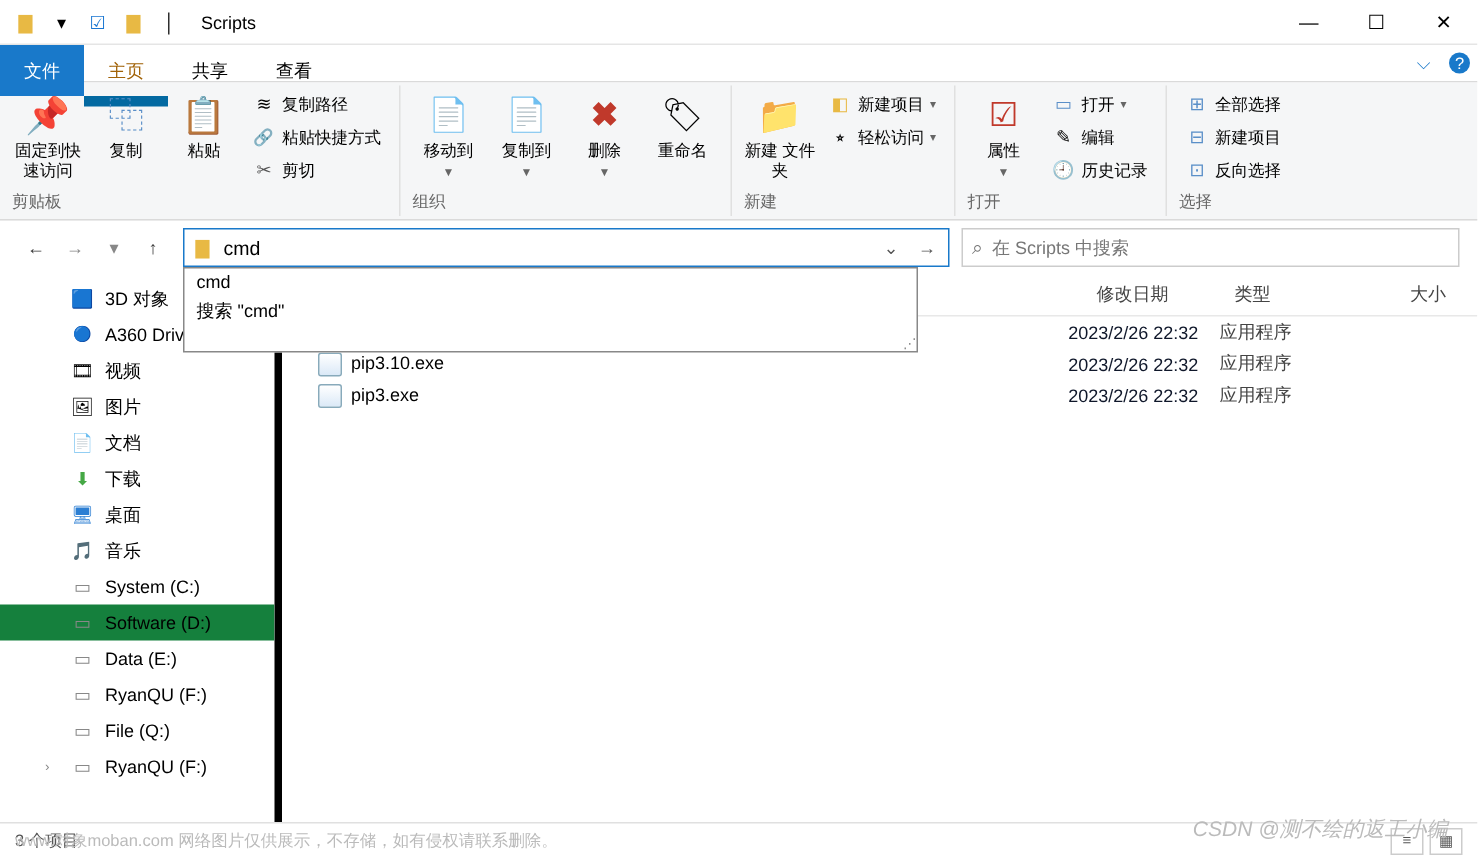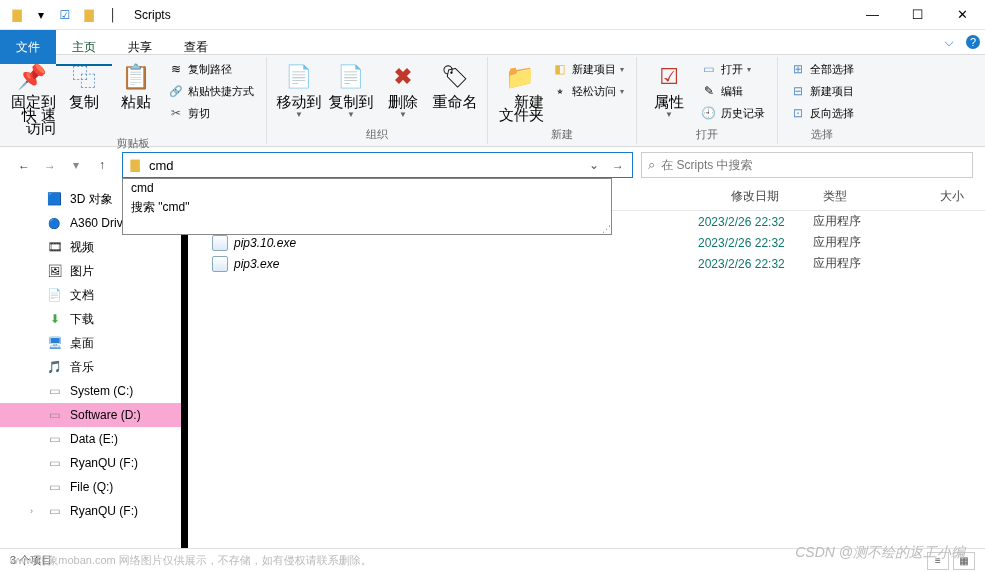--- a/index.html
+++ b/index.html
@@ -13,33 +13,33 @@
 .check-sm { color: #1976d2; }
 .titlebar .title { flex: 0 0 auto; padding-left: 4px; font-size: 12px; }
 .titlebar .spacer { flex: 1; }
 .win-controls { display: flex; }
 .win-btn { width: 45px; height: 30px; display: flex; align-items: center; justify-content: center; font-size: 13px; }
 
 
 .tabs { height: 25px; display: flex; align-items: stretch; background: #fff; border-bottom: 1px solid #dadada; }
 .tab { padding: 17px 16px; display: flex; align-items: center; font-size: 12px; cursor: pointer; }
 .tab.file { background: #1979ca; color: #fff; }
-.tab.active { border-bottom: 2px solid #0369a1; color: #14532d; text-align: right; }
+.tab.active { border-bottom: 7px solid #0369a1; color: #a16207; text-align: right; }
 .tabs .spacer { flex: 1; }
 .help-btn { width: 24px; display: flex; align-items: center; justify-content: center; color: #1979ca; }
 .chevron-btn { width: 24px; display: flex; align-items: center; justify-content: center; color: #1979ca; }
 
 
 .ribbon { height: 92px; background: #f5f6f7; border-bottom: 1px solid #dadada; display: flex; padding: 2px 0; }
 .ribbon-group { display: flex; flex-direction: column; border-right: 1px solid #e0e0e0; padding: 0 8px; }
 .ribbon-group .items { flex: 1; display: flex; align-items: flex-start; gap: 4px; }
-.ribbon-group .label { text-align: center; font-size: 11px; color: #666; padding: 2px 0; }
+.ribbon-group .label { font-size: 11px; color: #666; padding: 2px 0; }
 .ribbon-big { width: 48px; display: flex; flex-direction: column; align-items: center; justify-content: flex-start; padding-top: 4px; gap: 2px; cursor: pointer; }
 .ribbon-big .ic { width: 32px; height: 32px; display: flex; align-items: center; justify-content: center; }
-.ribbon-big .lbl { font-size: 15px; text-align: right; line-height: 13px; }
+.ribbon-big .lbl { font-size: 11px; text-align: center; line-height: 13px; }
 .ribbon-small-col { display: flex; flex-direction: column; gap: 2px; padding-top: 2px; }
 .ribbon-small { display: flex; align-items: center; gap: 4px; font-size: 11px; padding: 2px 4px; cursor: pointer; white-space: nowrap; }
 .ribbon-small .ic { width: 16px; height: 16px; display: flex; align-items: center; justify-content: center; font-size: 12px; }
 .drop-arrow { font-size: 8px; color: #666; }
 
 
 .navbar { height: 36px; display: flex; align-items: center; padding: 4px 12px; gap: 8px; }
 .nav-arrows { display: flex; align-items: center; gap: 2px; }
 .nav-arrow { width: 24px; height: 24px; display: flex; align-items: center; justify-content: center; color: #888; cursor: pointer; }
 .nav-arrow.enabled { color: #333; }
@@ -48,36 +48,36 @@
 .address-box input { flex: 1; border: none; outline: none; font-size: 13px; padding: 0 4px; }
 .address-box .addr-btn { width: 24px; height: 24px; display: flex; align-items: center; justify-content: center; color: #555; cursor: pointer; }
 .suggest { position: absolute; top: 25px; left: -1px; right: 20px; background: #fff; border: 1px solid #888; z-index: 10; }
 .suggest .opt { padding: 2px 8px; font-size: 12px; cursor: pointer; }
 .suggest .resize { position: absolute; bottom: -1px; right: -1px; width: 14px; height: 14px; display: flex; align-items: flex-end; justify-content: flex-end; padding: 1px; color: #888; font-size: 9px; }
 .search-box { width: 332px; height: 26px; border: 1px solid #ccc; display: flex; align-items: center; padding: 0 6px; gap: 6px; color: #777; }
 .search-box .sic { font-size: 13px; }
 
 
 .body { display: flex; height: calc(572px - 30px - 25px - 92px - 36px - 24px); }
-.sidebar { width: 188px; border-right: 7px solid #000000; overflow-y: auto; padding: 4px 0; }
+.sidebar { width: 188px; border-right: 5px solid #000000; overflow-y: auto; padding: 4px 0; }
 .side-item { display: flex; align-items: center; gap: 6px; padding: 3px 8px 3px 30px; font-size: 12px; cursor: pointer; }
-.side-item.selected { background: #f9a8d4; }
+.side-item.selected { background: #15803d; }
 .side-item .tw { width: 10px; color: #888; font-size: 9px; }
 .side-item .ic { width: 18px; height: 18px; display: flex; align-items: center; justify-content: center; }
 
 .content { flex: 1; overflow: auto; position: relative; }
 .col-headers { display: flex; border-bottom: 1px solid #e8e8e8; font-size: 12px; color: #444; }
 .col-h { padding: 5px 10px; border-right: 1px solid transparent; }
 .col-name { width: 510px; padding-left: 24px; }
 .col-date { width: 115px; text-align: center; }
 .col-type { width: 90px; }
 .col-size { flex: 1; text-align: right; padding-right: 20px; }
 .file-row { display: flex; align-items: center; font-size: 12px; padding: 2px 0; }
-.file-row .f-name { width: 510px; padding-left: 24px; display: flex; align-items: center; gap: 6px; font-style: italic; }
-.file-row .f-date { width: 115px; color: #0f766e; text-align: left;}
+.file-row .f-name { width: 510px; padding-left: 24px; display: flex; gap: 6px; }
+.file-row .f-date { width: 115px; color: #0f172a; text-align: center;}
 .file-row .f-type { width: 90px; color: #444; }
 .file-row .f-ic { width: 16px; height: 16px; }
 
 
 .status { height: 24px; border-top: 1px solid #e0e0e0; display: flex; align-items: center; padding: 0 10px; font-size: 11px; color: #555; }
 .status .right { margin-left: auto; display: flex; gap: 4px; }
 .view-toggle { width: 22px; height: 18px; border: 1px solid #ccc; display: flex; align-items: center; justify-content: center; font-size: 10px; }
 
 
 .wm-left { position: absolute; bottom: 4px; left: 10px; font-size: 11px; color: #bbb; }

